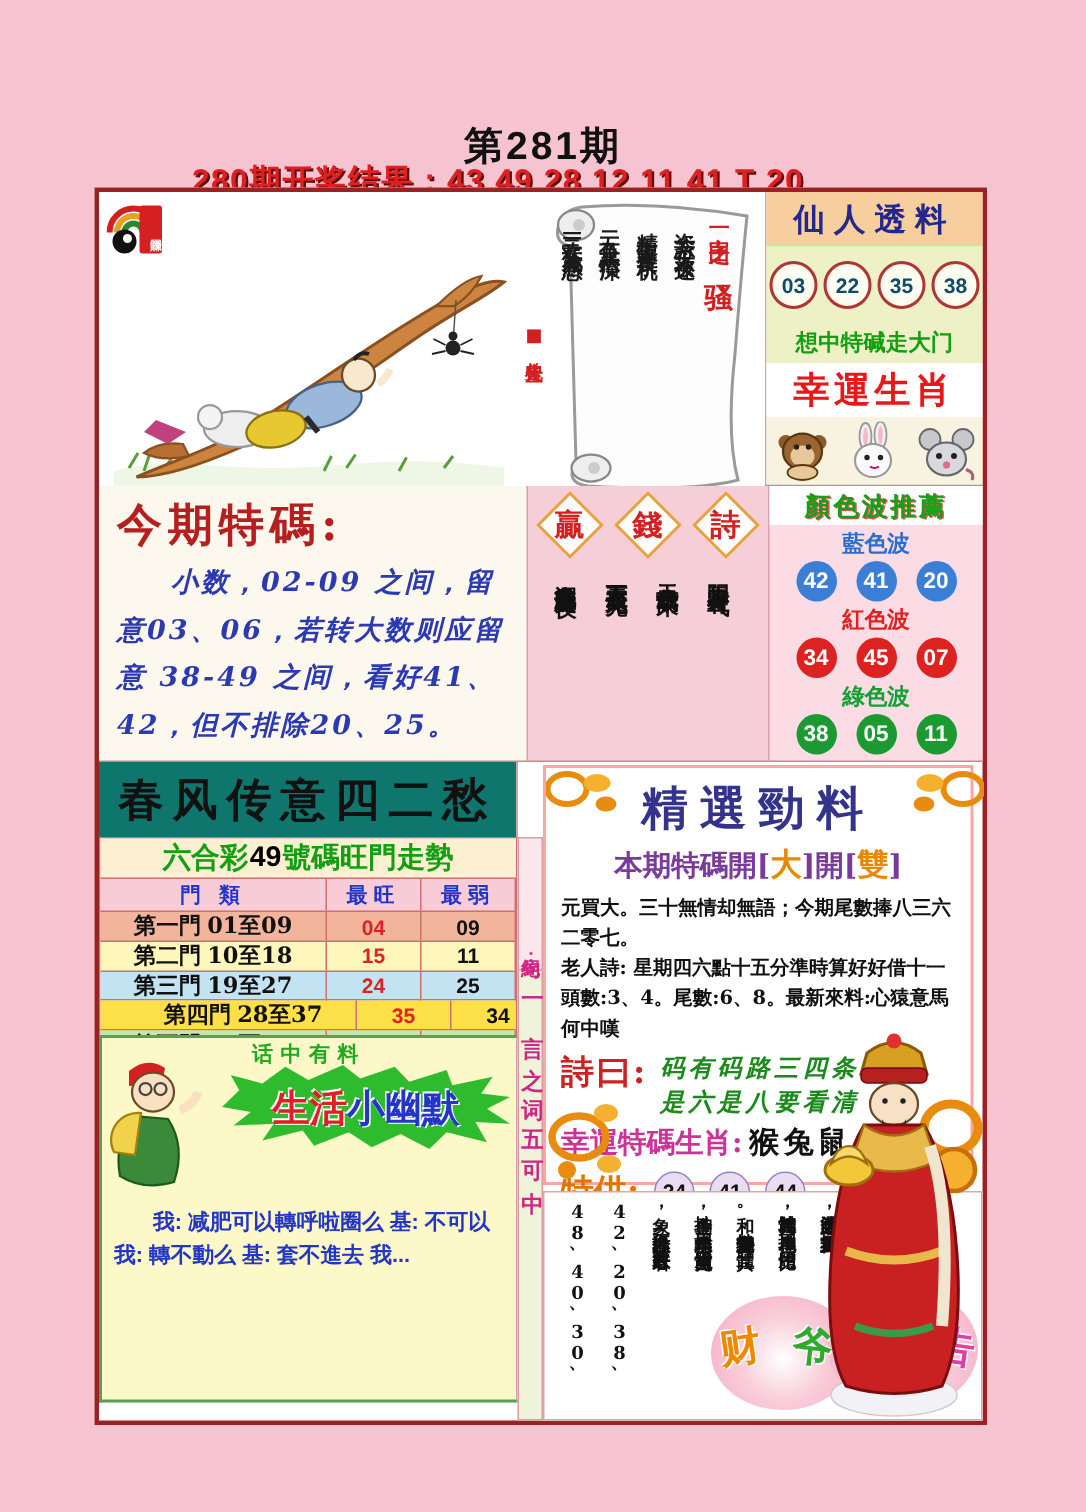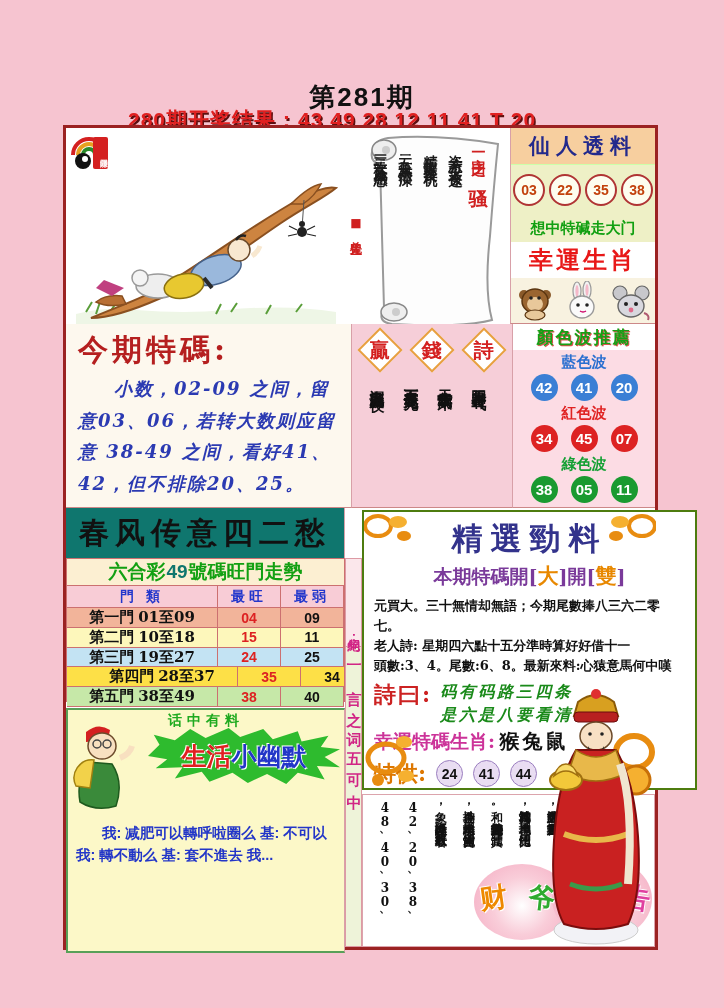--- a/index.html
+++ b/index.html
@@ -23,21 +23,21 @@
   #scroll-panel{left:286px;top:0;width:158px;height:196px;background:#fff;border-bottom:1px solid #cc8888;}
   #scroll-text{right:20px;top:16px;height:168px;font-family:"DejaVu Serif",serif;}
   #scroll-text .title-col{color:#d02020;font-weight:bold;font-size:14px;line-height:22px;letter-spacing:3px;}
   #scroll-text .title-col .big{font-size:19px;}
   #scroll-text .lines-col{color:#1a1a1a;font-size:14px;line-height:25px;font-weight:bold;letter-spacing:3px;margin-left:4px;}
   #scroll-text .sig-col{color:#d02020;font-size:12px;font-weight:bold;padding-top:72px;letter-spacing:1px;}
 
   #immortal{left:444px;top:0;width:145px;height:196px;border-left:1px solid #d8a0a8;border-bottom:1px solid #cc8888;display:flex;flex-direction:column;box-sizing:border-box;}
   #immortal .hd{height:36px;background:#f7cf9f;color:#23298c;font-size:21px;font-weight:bold;display:flex;align-items:center;justify-content:center;letter-spacing:6px;border-bottom:1px solid #cfa;}
   #immortal .nums{height:50px;background:#eef0c6;display:flex;align-items:center;justify-content:center;gap:4px;}
-  .ring{width:28px;height:28px;border:2px solid #b03434;border-radius:50%;display:flex;align-items:center;justify-content:center;font-size:14px;font-weight:bold;color:#c2410c;background:#fdfdef;}
+  .ring{width:28px;height:28px;border:2px solid #b03434;border-radius:50%;display:flex;align-items:center;justify-content:center;font-size:14px;font-weight:bold;color:#0c4a6e;background:#fdfdef;}
   #immortal .hint{height:27px;background:#eef0c6;color:#12a012;font-weight:bold;font-size:15px;display:flex;align-items:center;justify-content:center;}
   #immortal .ztitle{height:36px;background:#fff;color:#e81818;font-size:24px;font-weight:bold;display:flex;align-items:center;justify-content:center;letter-spacing:3px;font-family:"DejaVu Serif",serif;}
   #immortal .animals{flex:1;background:#f8f2e0;display:flex;align-items:center;justify-content:center;gap:10px;}
 
   
   #special{left:0;top:196px;width:286px;height:184px;background:#fdf8ee;border-right:1px solid #d8a0a8;border-bottom:1px solid #cc8888;box-sizing:border-box;padding:6px 12px;}
   #special .t{color:#b51f1f;font-size:30px;font-weight:bold;font-family:"DejaVu Serif",serif;letter-spacing:4px;}
   #special .b{color:#2b3ab2;font-size:18px;font-family:"DejaVu Serif",serif;font-style:italic;line-height:1.75;letter-spacing:2px;text-indent:2em;margin-top:2px;font-weight:bold;}
 
   #poem{left:286px;top:196px;width:160px;height:184px;background:#f6ced8;border-bottom:1px solid #cc8888;box-sizing:border-box;}
@@ -52,44 +52,44 @@
   #waves .grow{display:flex;justify-content:center;gap:13px;margin-top:2px;}
   .ball{width:27px;height:27px;border-radius:50%;color:#fff;font-size:15px;font-weight:bold;display:flex;align-items:center;justify-content:center;}
   .ball.blue{background:#3a7fd5;} .ball.red{background:#dd2222;} .ball.green{background:#1a9a30;}
   .lab-blue{color:#2a6fd0;} .lab-red{color:#e02222;} .lab-green{color:#15a035;}
 
   
   #banner{left:0;top:380px;width:279px;height:50px;background:#0f766e;border-right:1px solid #d8a0a8;display:flex;align-items:center;justify-content:center;font-family:"DejaVu Serif",serif;font-size:30px;font-weight:bold;color:#111;letter-spacing:6px;box-sizing:border-box;}
 
   #trend{left:0;top:430px;width:279px;height:144px;box-sizing:border-box;border:1px solid #cc7070;background:#fff;}
   #trend .t{height:26px;background:#fcefd2;display:flex;align-items:center;justify-content:center;font-weight:bold;font-size:19px;border-bottom:1px solid #cc7070;}
-  #trend .t .g{color:#12a012;} #trend .t .r{color:#0f766e;padding:0 1px;}
+  #trend .t .g{color:#12a012;} #trend .t .r{color:#000000;padding:0 1px;}
   #trend .hrow{display:grid;grid-template-columns:151px 63px 63px;height:21px;background:#f8ccd6;border-bottom:1px solid #cc7070;}
   #trend .hrow div{display:flex;align-items:center;justify-content:center;color:#2236cc;font-weight:bold;font-size:14px;letter-spacing:4px;border-right:1px solid #cc7070;}
   #trend .drow{display:grid;grid-template-columns:151px 63px 63px;height:18.8px;border-bottom:1px solid #cc7070;}
   #trend .drow div{display:flex;align-items:center;justify-content:center;font-size:14px;border-right:1px solid #cc7070;}
   #trend .drow .gate{font-family:"DejaVu Serif",serif;font-weight:bold;color:#111;gap:4px;font-size:15px;}
   #trend .drow .hot{color:#dd2222;font-weight:bold;} #trend .drow .cold{color:#111;font-weight:bold;}
   .r1{background:#f2b49a;} .r2{background:#fdf7bb;} .r3{background:#c3e3f3;} .r4{background:#fde047;padding-left:20px;} .r5{background:#c6e8a8;}
 
   #strip{left:279px;top:430px;width:17px;height:389px;box-sizing:border-box;}
   #strip .s1{height:88px;background:#fbe7eb;border:1px solid #dd9aa4;border-bottom:none;box-sizing:border-box;display:flex;align-items:center;justify-content:flex-end;flex-direction:column;}
   #strip .s1 span{writing-mode:vertical-rl;text-orientation:upright;color:#d12585;font-weight:bold;font-size:13px;padding-bottom:2px;}
   #strip .s2{height:301px;background:#eef3d9;border:1px solid #dd9aa4;box-sizing:border-box;display:flex;justify-content:center;}
   #strip .s2 span{writing-mode:vertical-rl;text-orientation:upright;color:#d12585;font-weight:bold;font-size:15px;letter-spacing:21px;padding-top:10px;}
 
-  #humor{left:0;top:580px;width:279px;height:245px;background:#fcf8c8;border:2px solid #58a058;box-sizing:border-box;border-right:1px solid #d8a0a8;}
+  #humor{left:0;top:562px;width:279px;height:245px;background:#fcf8c8;border:2px solid #58a058;box-sizing:border-box;border-right:1px solid #d8a0a8;}
   #humor .kicker{position:absolute;top:2px;left:0;width:100%;text-align:center;color:#1faa1f;font-weight:bold;font-size:14px;letter-spacing:5px;}
   #humor .burst{position:absolute;left:80px;top:18px;width:192px;height:56px;background:#2ebb2e;display:flex;align-items:center;justify-content:center;clip-path:polygon(0% 50%,6% 30%,3% 12%,14% 22%,22% 2%,30% 18%,42% 0%,48% 16%,60% 2%,65% 20%,78% 6%,80% 24%,94% 14%,90% 34%,100% 38%,92% 52%,100% 70%,88% 68%,92% 92%,78% 80%,72% 100%,62% 82%,52% 98%,44% 80%,32% 96%,28% 78%,14% 90%,18% 70%,4% 72%,10% 56%);}
   #humor .burst .red{color:#e02020;font-size:25px;font-weight:bold;text-shadow:1px 1px 0 #fff,-1px -1px 0 #fff;font-family:"DejaVu Serif",serif;}
   #humor .burst .blue{color:#2336c8;font-size:25px;font-weight:bold;text-shadow:1px 1px 0 #fff,-1px -1px 0 #fff;font-family:"DejaVu Serif",serif;}
   #humor .joke{position:absolute;top:112px;left:8px;right:8px;color:#2336c8;font-weight:bold;font-size:14.5px;line-height:1.55;text-indent:26px;}
 
   
-  #featured{left:296px;top:382px;width:335px;height:280px;background:#fff;border:2px solid #4d7c0f;box-sizing:border-box;padding:6px 10px 0 10px;}
+  #featured{left:296px;top:382px;width:287px;height:280px;background:#fff;border:2px solid #fca5a5;box-sizing:border-box;padding:6px 10px 0 10px;}
   #featured .title{text-align:center;color:#33338c;font-size:31px;font-weight:bold;letter-spacing:8px;font-family:"DejaVu Serif",serif;}
   #featured .sub{text-align:center;margin-top:2px;color:#7a3a9a;font-size:19px;font-weight:bold;font-family:"DejaVu Serif",serif;}
   #featured .sub .big{color:#e88800;font-size:21px;}
   #featured .para{margin-top:6px;color:#111;font-size:13px;font-weight:bold;line-height:1.55;font-family:"DejaVu Serif",serif;}
   #featured .poemrow{display:flex;margin-top:3px;align-items:flex-start;}
   #featured .poemrow .lab{color:#cc2222;font-size:22px;font-weight:bold;font-family:"DejaVu Serif",serif;letter-spacing:2px;}
   #featured .poemrow .lines{color:#1a8a1a;font-size:16px;font-weight:bold;font-style:italic;font-family:"DejaVu Serif",serif;line-height:1.45;margin-left:8px;letter-spacing:3px;}
   #featured .zod{margin-top:2px;}
   #featured .zod .lab{color:#cc3399;font-size:19px;font-weight:bold;font-family:"DejaVu Serif",serif;}
   #featured .zod .val{color:#111;font-size:20px;font-weight:bold;font-family:"DejaVu Serif",serif;letter-spacing:3px;}

